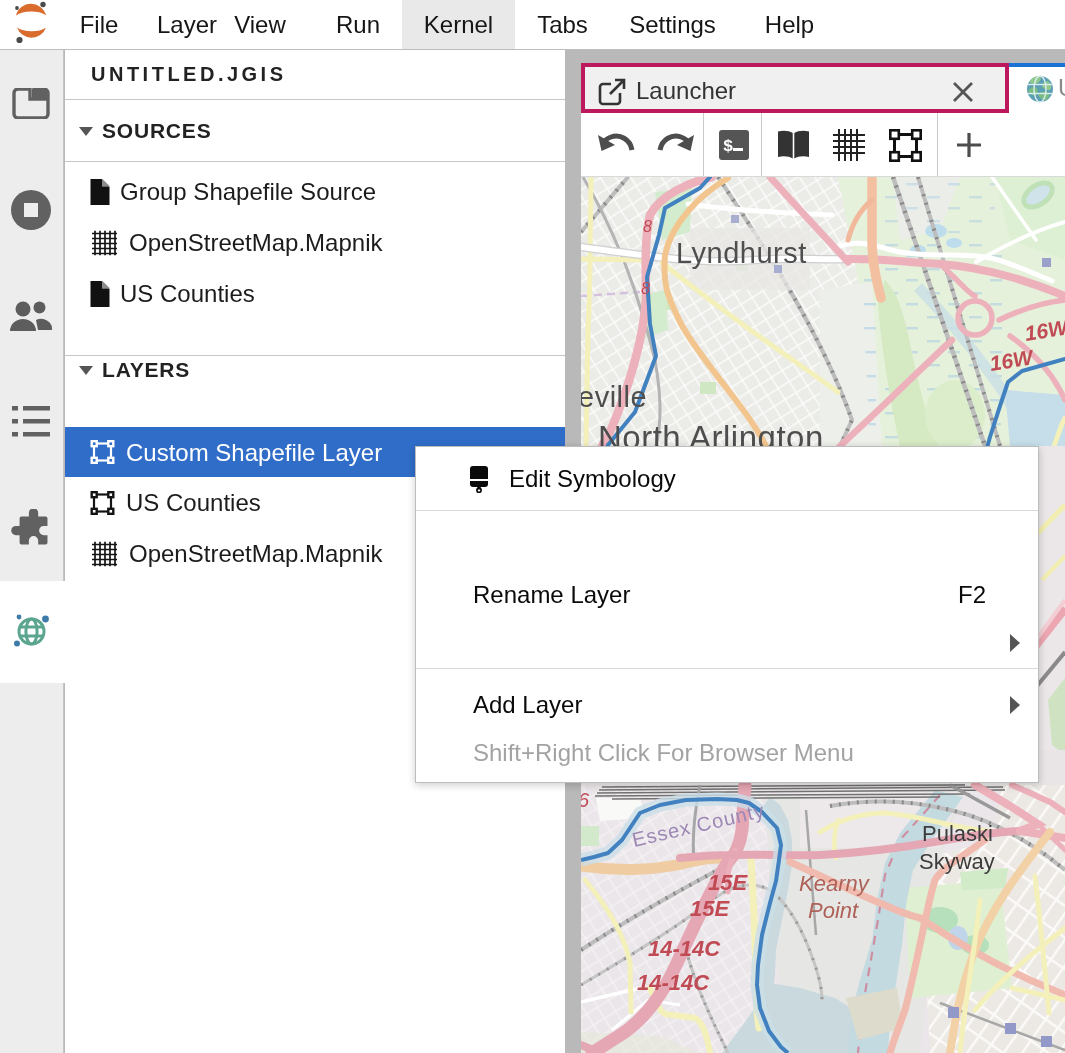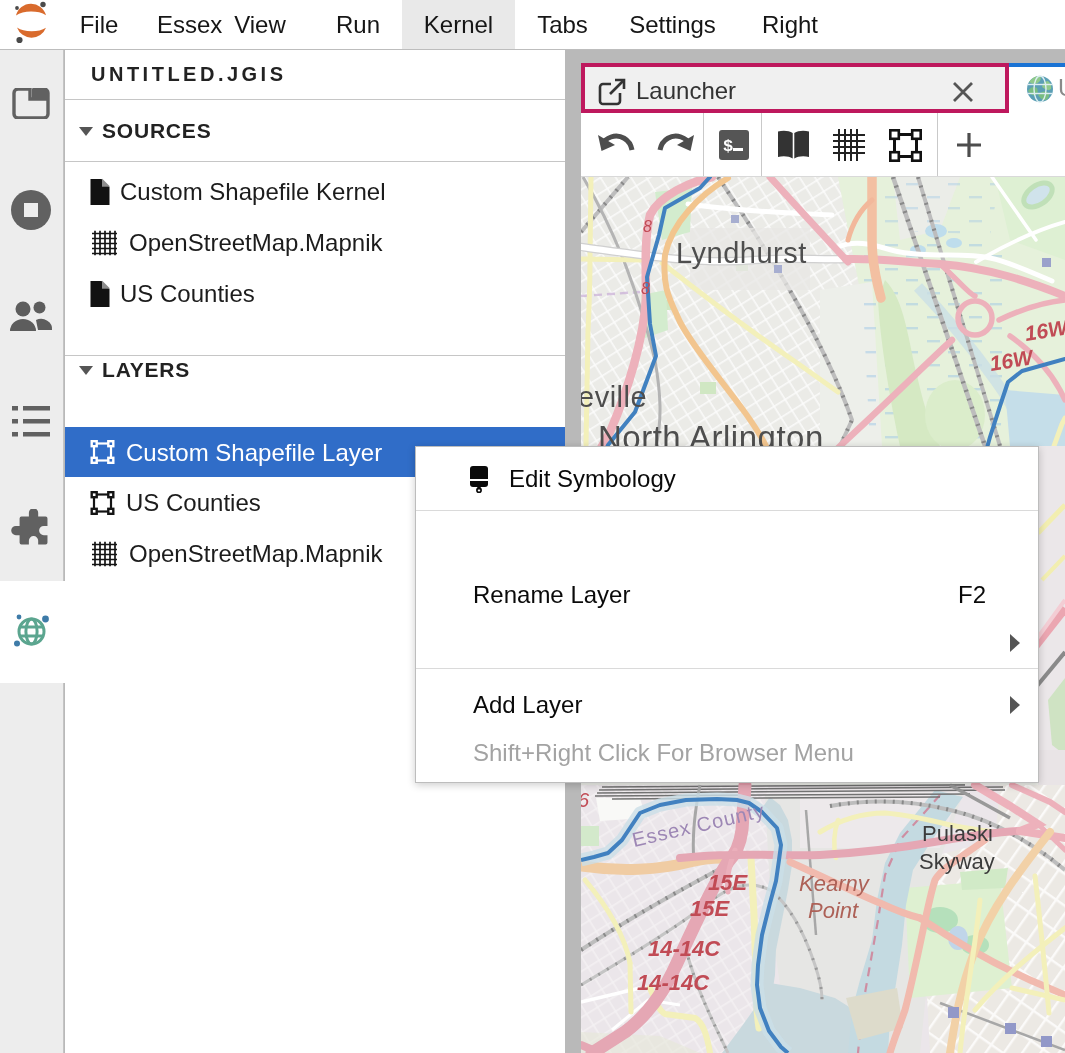--- a/index.html
+++ b/index.html
@@ -62,27 +62,27 @@
 
 <div id="menubar" class="abs">
   <svg class="abs" style="left:0px;top:0px" width="50" height="46" viewBox="0 0 50 46">
     <circle cx="17" cy="8" r="1.9" fill="#4a4a4a"></circle>
     <circle cx="43" cy="4.5" r="2.7" fill="#4a4a4a"></circle>
     <circle cx="19.5" cy="40" r="3.1" fill="#4a4a4a"></circle>
     <path d="M 16 15.5 A 15.5 15.5 0 0 1 46 15.2 A 19.5 11 0 0 0 16 15.5 Z" fill="#d96b2d"></path>
     <path d="M 17 27.5 A 15.5 15.5 0 0 0 46 27.8 A 19.5 11 0 0 1 17 27.5 Z" fill="#d96b2d"></path>
   </svg>
   <div class="mi" style="left:77px;width:44px;">File</div>
-  <div class="mi" style="left:157px;width:44px;">Essex</div>
+  <div class="mi" style="left:157px;width:44px;">Layer</div>
   <div class="mi" style="left:231px;width:58px;">View</div>
   <div class="mi" style="left:334px;width:48px;">Run</div>
   <div class="mi" style="left:402px;width:113px;background:#e9e9e9;">Kernel</div>
   <div class="mi" style="left:535px;width:55px;">Tabs</div>
   <div class="mi" style="left:625px;width:95px;">Settings</div>
-  <div class="mi" style="left:762px;width:55px;">Right</div>
+  <div class="mi" style="left:762px;width:55px;">Help</div>
 </div>
 
 <div id="sidebar" class="abs">
   <div class="active"></div>
 
   <svg class="abs" style="left:12px;top:38px" width="38" height="31" viewBox="0 0 38 31">
     <path d="M2 5 a4 4 0 0 1 4-4 h12 v10 h18 v15 a4 4 0 0 1 -4 4 H6 a4 4 0 0 1 -4 -4 Z M22 1 h10 a4 4 0 0 1 4 4 v3 h-14 Z" fill="none" stroke="#616161" stroke-width="3.4"></path>
     <path d="M20 1 h12 a4 4 0 0 1 4 4 v5 h-16 Z" fill="#616161"></path>
   </svg>
 
@@ -131,21 +131,21 @@
       <span class="caret"></span>
       <span class="htxt">SOURCES</span>
     </div>
   <div class="div" style="top:111px;"></div>
   <div class="row" style="top:116px;">
     <svg width="20" height="27" viewBox="0 0 20 27">
         <path d="M0.5 0.5 h11 l8 8 v18 h-19 Z" fill="#111"></path>
         <path d="M12 0 l8 8 h-8 Z" fill="#fff"></path>
         <path d="M12 0 l8 8 h-8 Z" fill="#000" opacity="0.45"></path>
       </svg>
-    <span class="rtxt">Custom Shapefile Kernel</span>
+    <span class="rtxt">Group Shapefile Source</span>
   </div>
   <div class="row indent" style="top:167px;">
     <svg width="25" height="25" viewBox="0 0 25 25">
         <g stroke="#141414" stroke-width="1.7">
       <line x1="3" y1="0" x2="3" y2="25"></line>
           <line x1="8" y1="0" x2="8" y2="25"></line>
           <line x1="13" y1="0" x2="13" y2="25"></line>
           <line x1="18" y1="0" x2="18" y2="25"></line>
           <line x1="23" y1="0" x2="23" y2="25"></line>
       <line x1="0" y1="3" x2="25" y2="3"></line>

